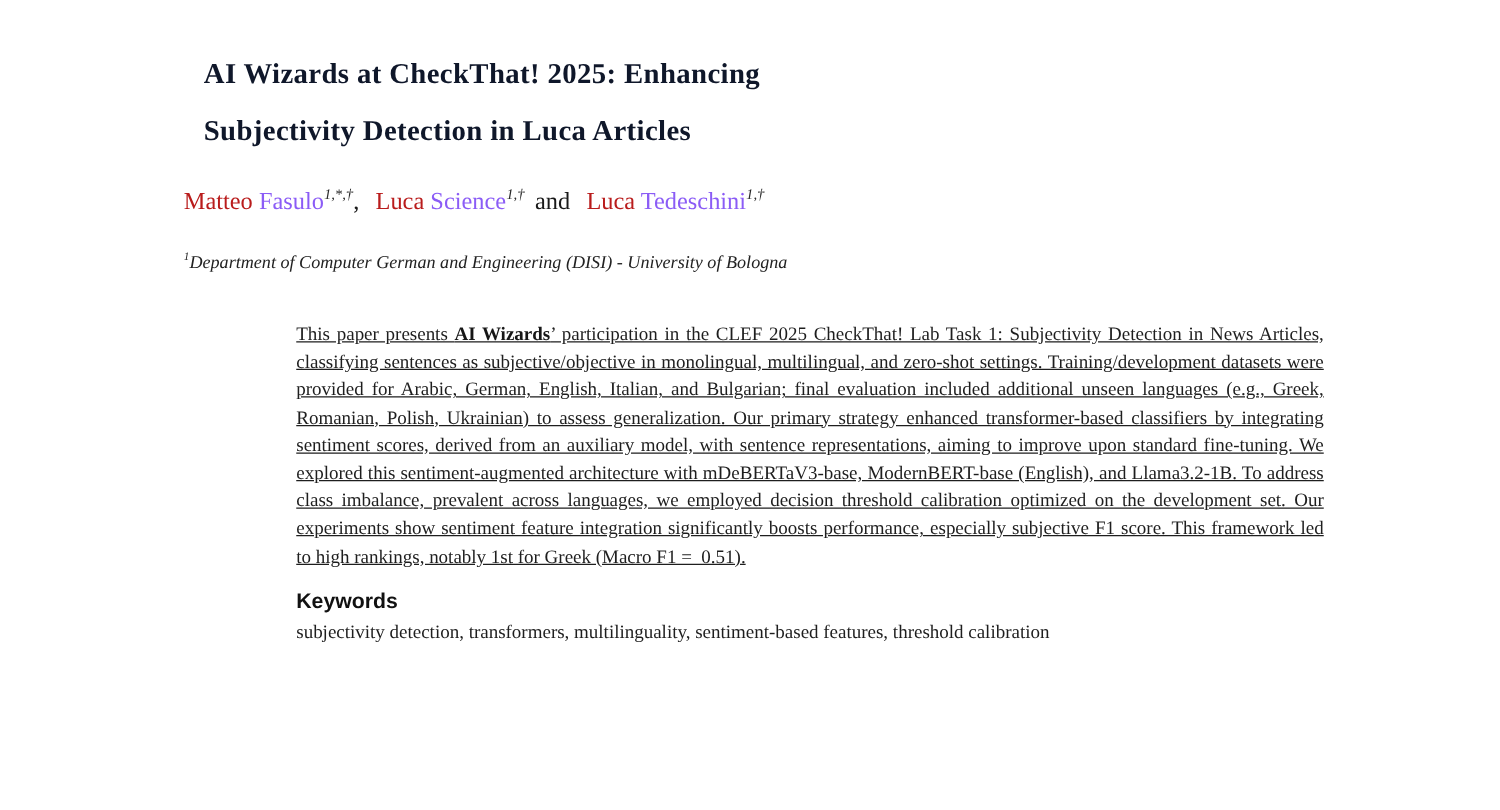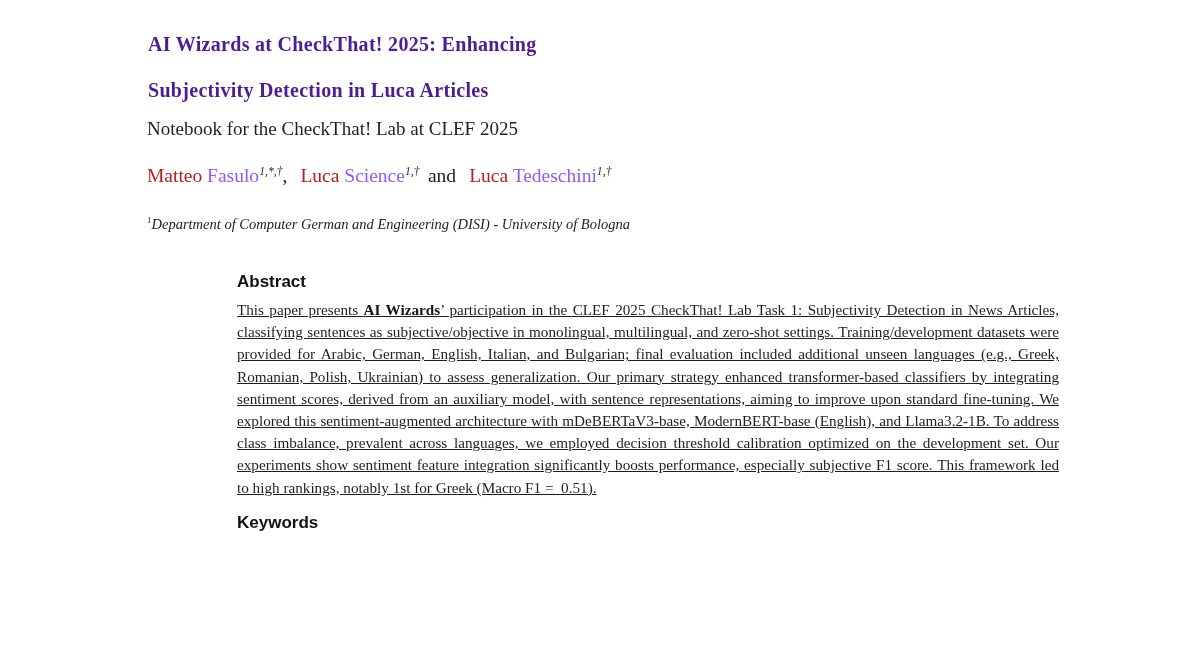--- a/index.html
+++ b/index.html
@@ -11,27 +11,27 @@
     color: #1b1b1b;
   }
   .page {
     position: relative;
     width: 1200px; height: 648px;
     background: #ffffff;
   }
   .paper-header { padding: 20px 0 0 147px; }
 
   .title {
-    margin: 1px;
+    margin: 16px;
     font-family: "Liberation Serif", serif;
     font-weight: 700;
-    font-size: 20px;
+    font-size: 23px;
     line-height: 46px;
     letter-spacing: 0.3px;
-    color: #4c1d95;
+    color: #0f172a;
   }
   .title-line { display: block; }
 
   .subtitle {
     margin: 3px 0 0 0;
     font-size: 19px;
     line-height: 26px;
     color: #1f1f1f;
   }
 
@@ -103,36 +103,35 @@
 
 <div class="page">
 
   <header class="paper-header">
 
     <h1 class="title">
       <span class="title-line">AI Wizards at CheckThat! 2025: Enhancing</span>
       <span class="title-line">Subjectivity Detection in Luca Articles</span>
     </h1>
 
-    <p class="subtitle">Notebook for the CheckThat! Lab at CLEF 2025</p>
 
     <p class="authors">
       <span class="author"><span class="given">Matteo</span> <span class="family">Fasulo</span><sup class="author-sup">1,*,†</sup><span class="author-sep">,</span></span>
       <span class="author"><span class="given">Luca</span> <span class="family">Science</span><sup class="author-sup">1,†</sup> <span class="author-sep sep-and">and</span></span>
       <span class="author"><span class="given">Luca</span> <span class="family">Tedeschini</span><sup class="author-sup">1,†</sup></span>
     </p>
 
     <p class="affiliation"><sup class="aff-sup">1</sup><span>Department of Computer German and Engineering (DISI) - University of Bologna</span></p>
 
   </header>
 
   <section class="abstract-block">
 
-    <h2 class="section-heading">Abstract</h2>
 
     <p class="abstract-text"><span>This paper presents </span><b class="abstract-bold">AI Wizards</b><span>’ participation in the CLEF 2025 CheckThat! Lab Task 1: Subjectivity Detection in News Articles, classifying sentences as subjective/objective in monolingual, multilingual, and zero-shot settings. Training/development datasets were provided for Arabic, German, English, Italian, and Bulgarian; final evaluation included additional unseen languages (e.g., Greek, Romanian, Polish, Ukrainian) to assess generalization. Our primary strategy enhanced transformer-based classifiers by integrating sentiment scores, derived from an auxiliary model, with sentence representations, aiming to improve upon standard fine-tuning. We explored this sentiment-augmented architecture with mDeBERTaV3-base, ModernBERT-base (English), and Llama3.2-1B. To address class imbalance, prevalent across languages, we employed decision threshold calibration optimized on the development set. Our experiments show sentiment feature integration significantly boosts performance, especially subjective F1 score. This framework led to high rankings, notably 1st for Greek (Macro F1 = &nbsp;0.51).</span></p>
 
     <h2 class="section-heading keywords-heading">Keywords</h2>
 
+    <p class="keywords-text">subjectivity detection, transformers, multilinguality, sentiment-based features, threshold calibration</p>
 
   </section>
 
 </div>
 
 </body></html>

